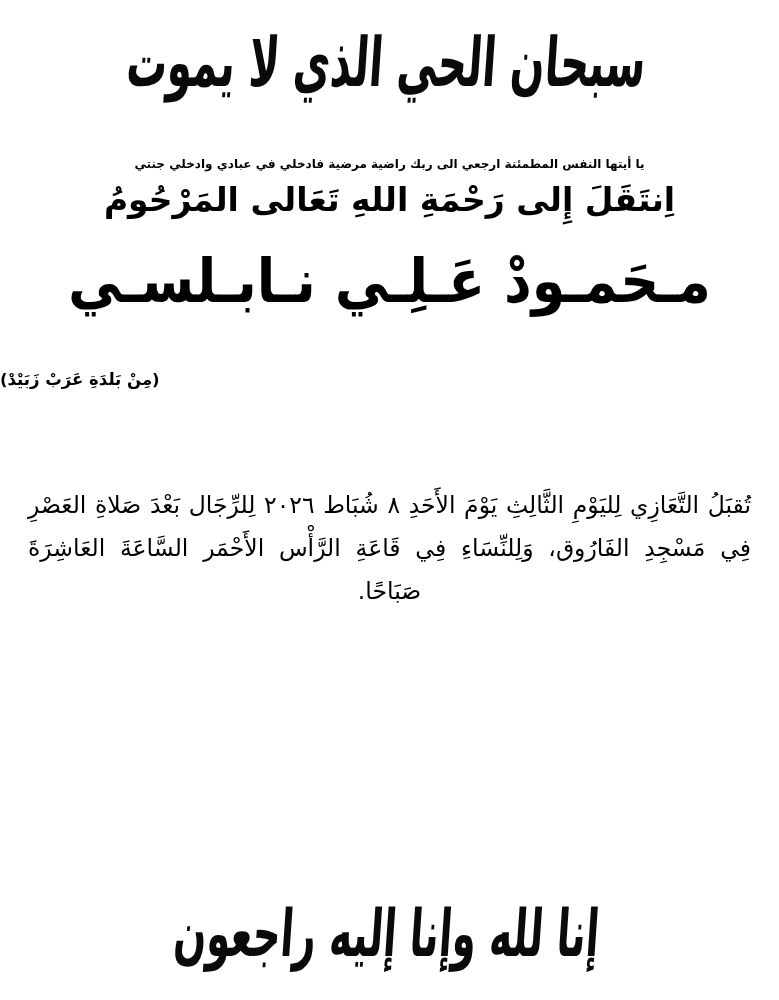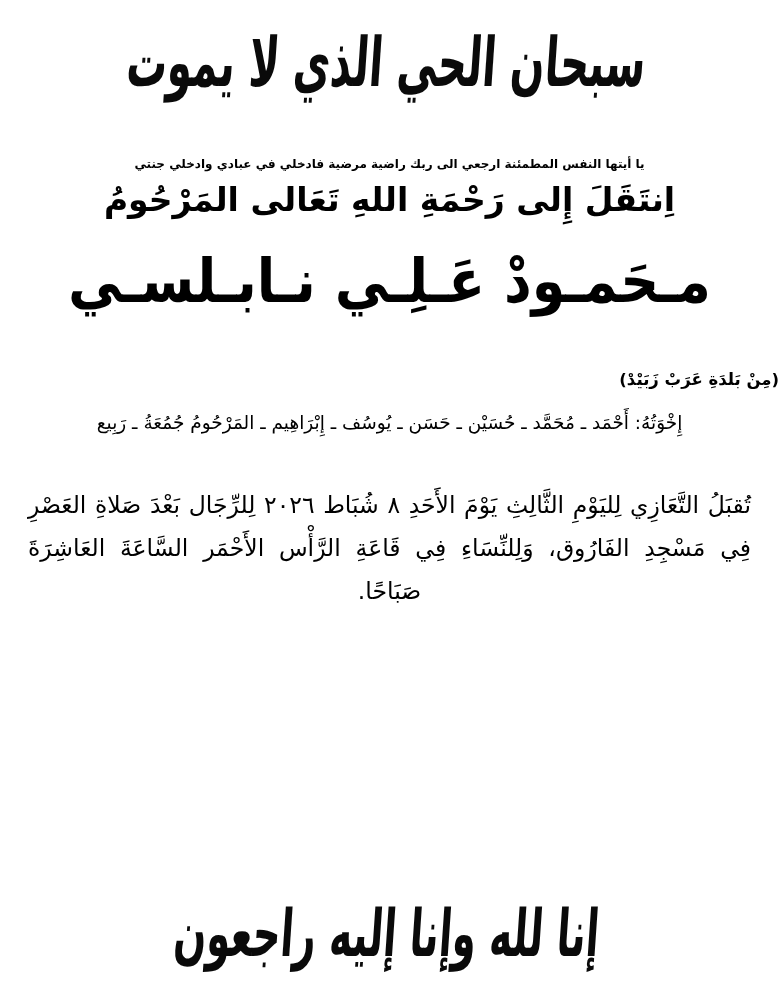--- a/index.html
+++ b/index.html
@@ -60,24 +60,23 @@
     font-size: 54px;
     font-weight: bold;
     white-space: nowrap;
     transform: scaleY(1.12);
     transform-origin: center top;
   }
   
   .origin {
     position: absolute;
     top: 370px; left: 0; right: 0;
-    text-align: right;
+    text-align: left;
     font-size: 16.5px;
     font-weight: bold;
-    margin-left: 27px;
   }
   
   .brothers {
     position: absolute;
     top: 412px; left: 0; right: 0;
     text-align: center;
     font-size: 18.5px;
     white-space: nowrap;
   }
   
@@ -105,21 +104,20 @@
   </div>
 
   <div class="verse">يا أيتها النفس المطمئنة ارجعي الى ربك راضية مرضية فادخلي في عبادي وادخلي جنتي</div>
 
   <div class="intro">اِنتَقَلَ إِلى رَحْمَةِ اللهِ تَعَالى المَرْحُومُ</div>
 
   <div class="deceased">مـحَمـودْ عَـلِـي نـابـلسـي</div>
 
   <div class="origin">(مِنْ بَلدَةِ عَرَبْ زَبَيْدْ)</div>
 
-  <div class="brothers">إِخْوَتُهُ: أَحْمَد ـ مُحَمَّد ـ حُسَيْن ـ حَسَن ـ يُوسُف ـ إِبْرَاهِيم ـ المَرْحُومُ جُمُعَةُ ـ رَبِيع</div>
 
   <div class="body-text">
     <p>تُقبَلُ التَّعَازِي لِليَوْمِ الثَّالِثِ يَوْمَ الأَحَدِ ٨ شُبَاط ٢٠٢٦ لِلرِّجَال بَعْدَ صَلاةِ العَصْرِ فِي مَسْجِدِ الفَارُوق، وَلِلنِّسَاءِ فِي قَاعَةِ الرَّأْس الأَحْمَر السَّاعَةَ العَاشِرَةَ صَبَاحًا.</p>
   </div>
 
   <div class="calli-wrap calli-bottom">
     <span class="calli">إنا لله وإنا إليه راجعون</span>
   </div>
 
 </div>

